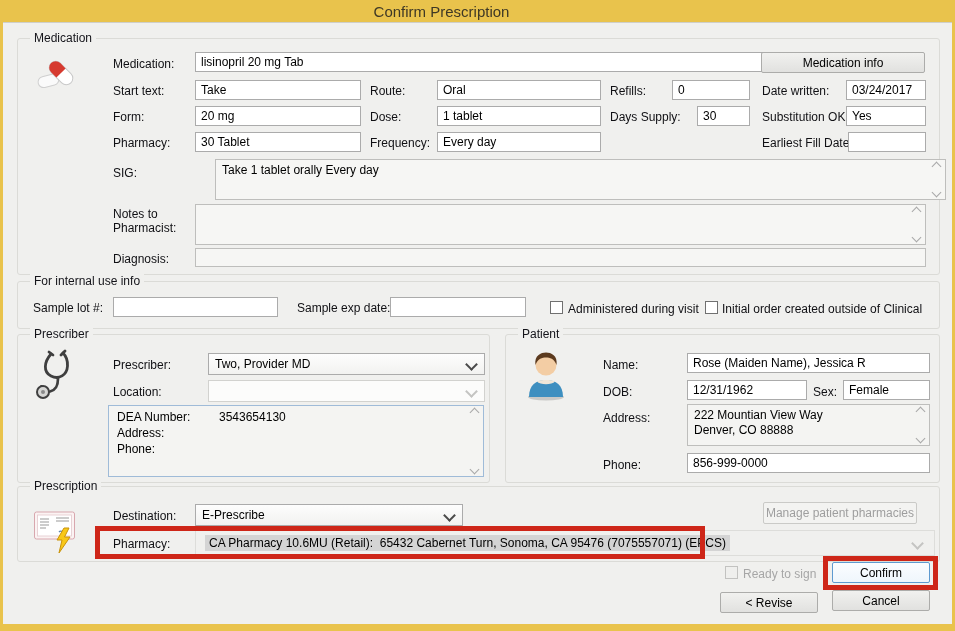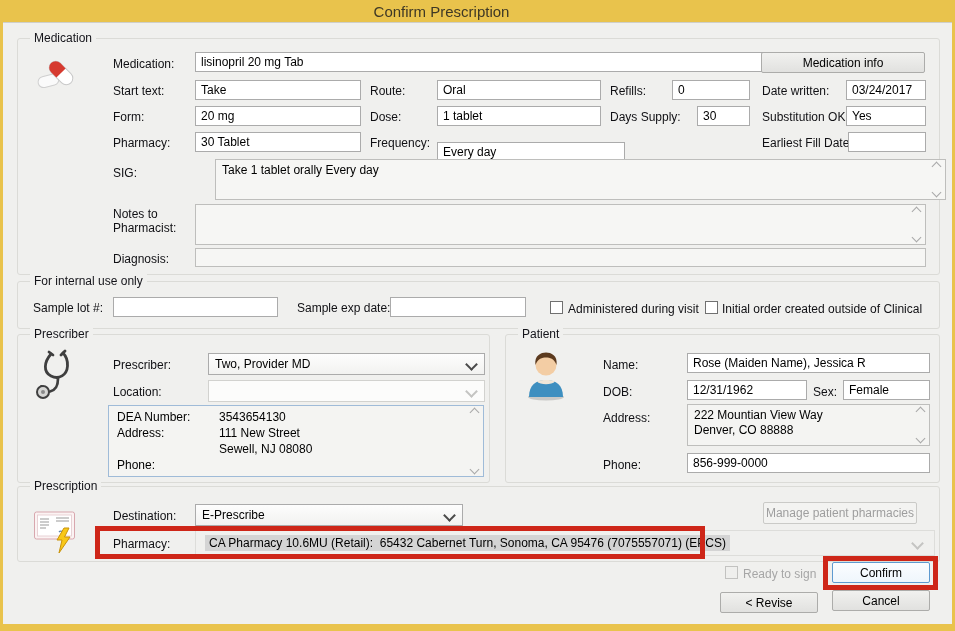--- a/index.html
+++ b/index.html
@@ -93,21 +93,21 @@
 <span class="lb" style="left:370px;top:110px;">Dose:</span>
 <div class="tb" style="left:437px;top:106px;width:164px;"><span>1 tablet</span></div>
 <span class="lb" style="left:610px;top:110px;">Days Supply:</span>
 <div class="tb" style="left:697px;top:106px;width:53px;"><span>30</span></div>
 <span class="lb" style="left:762px;top:110px;">Substitution OK:</span>
 <div class="tb" style="left:846px;top:106px;width:80px;"><span>Yes</span></div>
 
 <span class="lb" style="left:113px;top:136px;">Pharmacy:</span>
 <div class="tb" style="left:195px;top:132px;width:166px;"><span>30 Tablet</span></div>
 <span class="lb" style="left:370px;top:136px;">Frequency:</span>
-<div class="tb" style="left:437px;top:132px;width:188px;margin-top:10px;"><span>Every day</span></div>
+<div class="tb" style="left:437px;top:132px;width:164px;"><span>Every day</span></div>
 <span class="lb" style="left:762px;top:136px;">Earliest Fill Date:</span>
 <div class="tb" style="left:848px;top:132px;width:78px;"><span></span></div>
 
 <span class="lb" style="left:113px;top:166px;">SIG:</span>
 <div class="ro" style="left:195px;top:159px;width:731px;height:41px;margin-left:20px;">
   <span>Take 1 tablet orally Every day</span>
   <span class="varrows">
     <span class="sarr up"></span>
     <span class="sarr dn"></span>
   </span>
@@ -120,21 +120,21 @@
   <span class="varrows">
     <span class="sarr up"></span>
     <span class="sarr dn"></span>
   </span>
 </div>
 
 <span class="lb" style="left:113px;top:252px;">Diagnosis:</span>
 <div class="ro" style="left:195px;top:248px;width:731px;height:19px;"><span></span></div>
 
 <div class="groupbox" style="left:17px;top:281px;width:921px;height:46px;">
-  <span class="gb-label">For internal use only</span>
+  <span class="gb-label">For internal use info</span>
 </div>
 <span class="lb" style="left:33px;top:301px;">Sample lot #:</span>
 <div class="tb" style="left:113px;top:297px;width:165px;"><span></span></div>
 <span class="lb" style="left:297px;top:301px;">Sample exp date:</span>
 <div class="tb" style="left:390px;top:297px;width:136px;"><span></span></div>
 <div class="checkbox" style="left:550px;top:301px;"></div>
 <span class="lb" style="left:568px;top:302px;">Administered during visit</span>
 <div class="checkbox" style="left:705px;top:301px;"></div>
 <span class="lb" style="left:722px;top:302px;">Initial order created outside of Clinical</span>
 
@@ -162,23 +162,21 @@
 <div class="combo disabled" style="left:208px;top:380px;width:277px;">
   <span></span>
   <span class="chev lt"></span>
 </div>
 
 <div class="info-box" style="left:108px;top:405px;width:376px;height:72px;">
   <div style="display:grid;grid-template-columns:94px auto;column-gap:8px;">
     <span>DEA Number:</span>
     <span>3543654130</span>
     <span>Address:</span>
-    <span>111 New Street</span>
     <span></span>
-    <span>Sewell, NJ 08080</span>
     <span>Phone:</span>
   </div>
   <span class="varrows">
     <span class="sarr up"></span>
     <span class="sarr dn"></span>
   </span>
 </div>
 
 <div class="groupbox" style="left:505px;top:334px;width:433px;height:147px;">
   <span class="gb-label">Patient</span>

